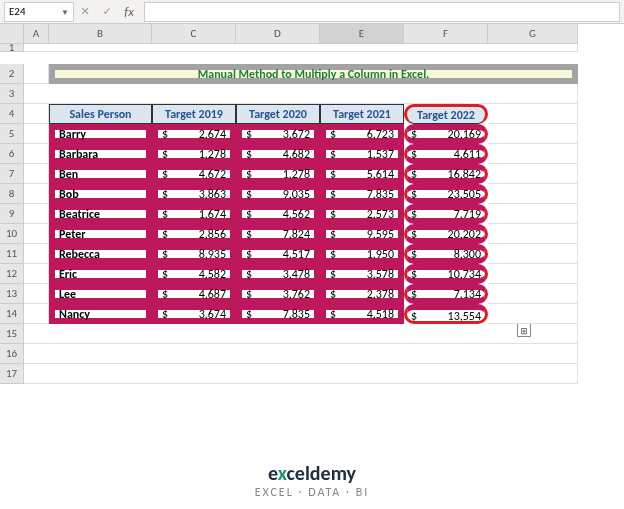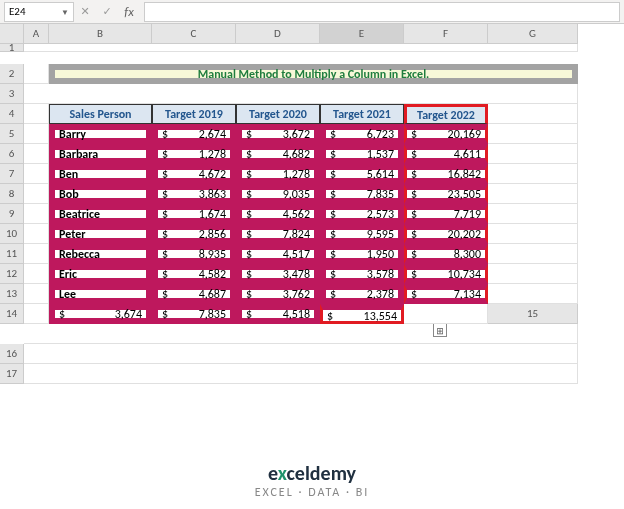--- a/index.html
+++ b/index.html
@@ -127,21 +127,21 @@
   text-align: right;
 }
 .sp { font-weight: bold; padding-left: 4px; }
 .money {
   justify-content: space-between;
   padding: 0 4px;
 }
 .dollar { margin-right: 4px; }
 
 
-.red-l { border-left: 3px solid #e11b22 !important; }
+.red-l { border-left: 3px solid #e11b22 !important; border-radius: 10px; }
 .red-r { border-right: 3px solid #e11b22 !important; }
 .red-t { border-top: 3px solid #e11b22 !important; }
 .red-b { border-bottom: 3px solid #e11b22 !important; }
 
 
 .logo {
   position: absolute;
   bottom: 10px;
   left: 50%;
   transform: translateX(-50%);
@@ -386,20 +386,21 @@
       <span class="dollar">$</span>
       <span>2,378</span>
     </div>
     <div class="cell tb money red-l red-r" style="position: relative;">
       <span class="dollar">$</span>
       <span>7,134</span>
     </div>
     <div class="cell"></div>
     <div class="row-h">14</div>
     <div class="cell"></div>
+    <div class="cell tb sp">Nancy</div>
     <div class="cell tb money">
       <span class="dollar">$</span>
       <span>3,674</span>
     </div>
     <div class="cell tb money">
       <span class="dollar">$</span>
       <span>7,835</span>
     </div>
     <div class="cell tb money">
       <span class="dollar">$</span>

